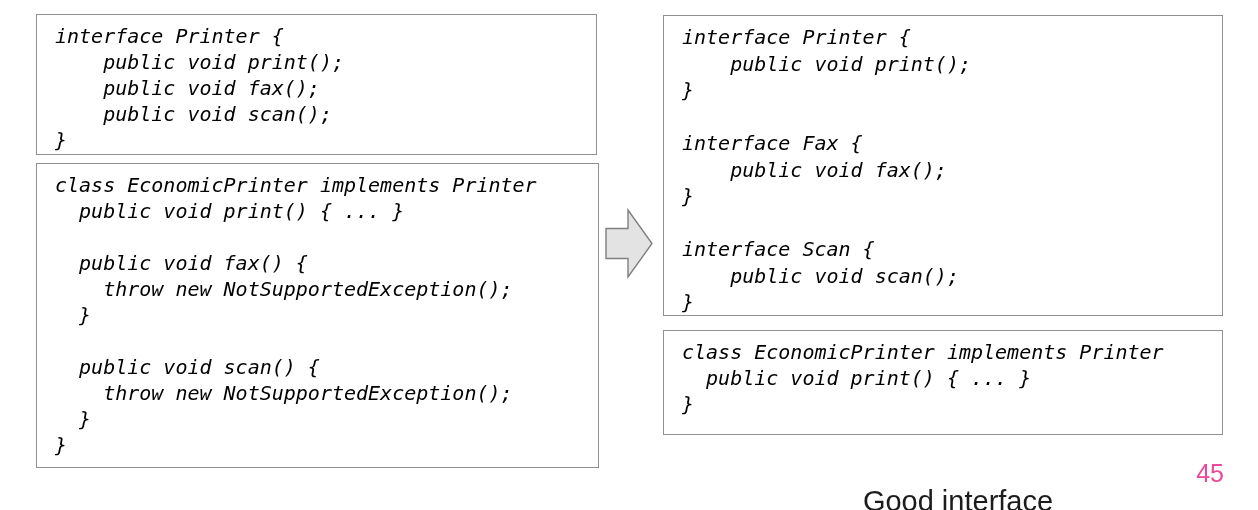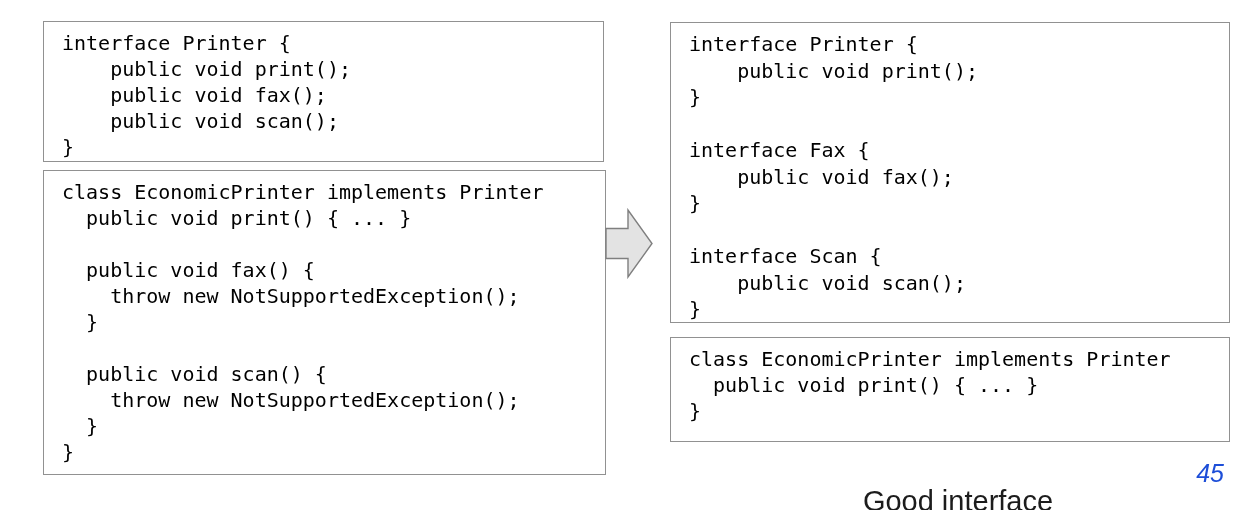--- a/index.html
+++ b/index.html
@@ -10,31 +10,32 @@
   }
   .slide {
     position: relative;
     width: 1258px;
     height: 510px;
     background: #ffffff;
     overflow: hidden;
   }
   pre.code-box {
     position: absolute;
-    margin: 7px;
+    margin: 0;
     box-sizing: border-box;
     border: 1px solid #919191;
     background: #ffffff;
     color: #000000;
     font-family: "DejaVu Sans Mono", "Liberation Mono", monospace;
     font-size: 20px;
     line-height: 26px;
     padding: 8px 6px 0 18px;
     white-space: pre;
     overflow: hidden;
+    font-style: italic;
   }
   #box-bad-interface { left: 36px;  top: 14px;  width: 561px; height: 141px; }
   #box-bad-class     { left: 36px;  top: 163px; width: 563px; height: 305px; }
   #box-good-interfaces { left: 663px; top: 15px;  width: 560px; height: 301px; line-height: 26.5px; }
   #box-good-class      { left: 663px; top: 330px; width: 560px; height: 105px; }
   .arrow-wrap {
     position: absolute;
     left: 605px;
     top: 208px;
     width: 50px;
@@ -49,25 +50,24 @@
     line-height: 39px;
     text-align: center;
     letter-spacing: 0px;
   }
   #caption-bad  { left: 36px;  width: 563px; }
   #caption-good { left: 678px; width: 560px; margin-top: 11px; }
   .page-number {
     position: absolute;
     top: 458px;
     right: 34px;
-    color: #1d4ed8;
+    color: #ec4899;
     font-size: 25px;
     line-height: 30px;
     text-align: right;
-    font-style: italic;
   }
 </style>
 </head>
 <body>
 
 <div class="slide">
 
   <pre class="code-box" id="box-bad-interface">interface Printer {
     public void print();
     public void fax();

